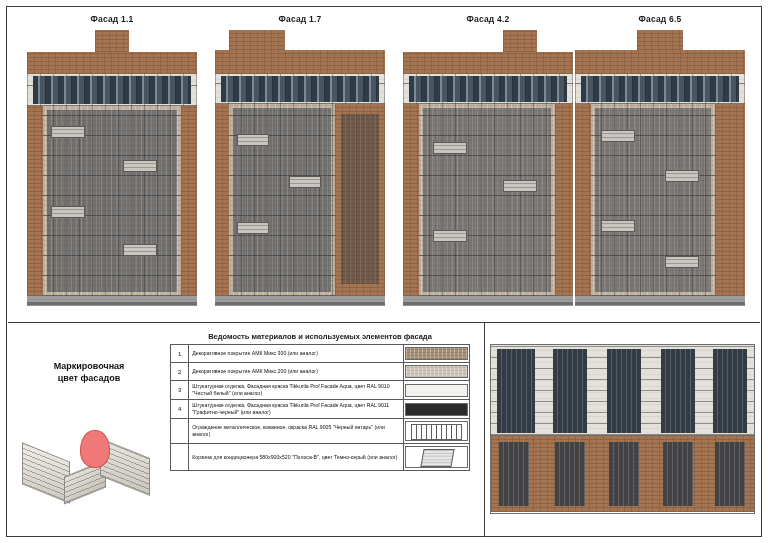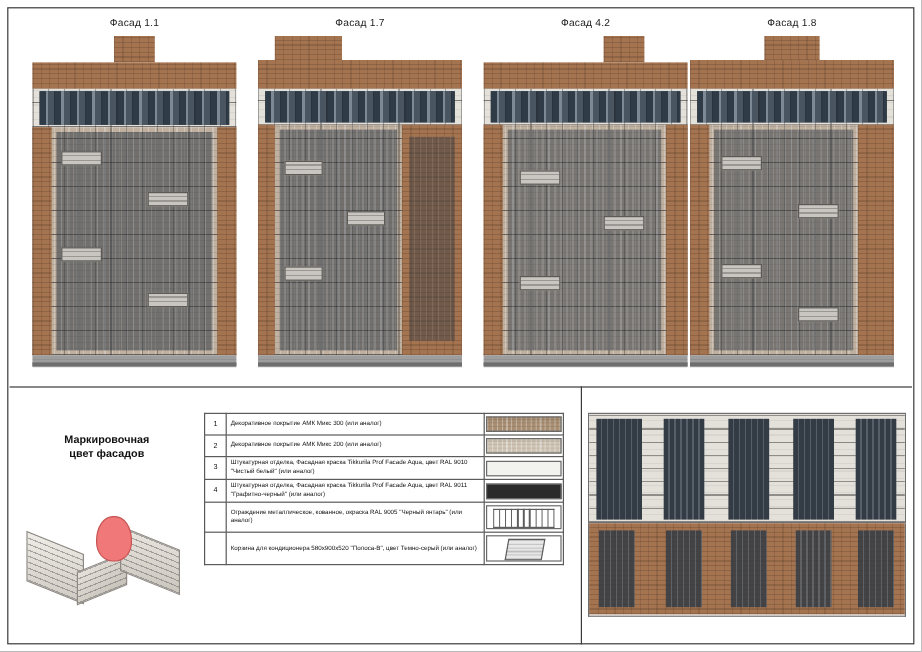--- a/index.html
+++ b/index.html
@@ -20,21 +20,21 @@
 
   
   .facades{
     position:absolute;left:10px;top:14px;width:748px;height:300px;
   }
   .facade{
     position:absolute;top:0;width:180px;height:300px;
   }
   .facade .title{
     position:absolute;top:0;left:0;width:180px;
-    font-size:8.5px;font-weight:normal;color:#1b1b1b;
+    font-size:8.5px;font-weight:bold;color:#1b1b1b;
     text-align:center;letter-spacing:.2px;
   }
   .bld{
     position:absolute;left:5px;top:16px;width:170px;height:275px;
   }
   .brickpanel{
     position:absolute;
     background:
       repeating-linear-gradient(0deg, rgba(0,0,0,.13) 0 1px, rgba(0,0,0,0) 1px 4px),
       repeating-linear-gradient(90deg, rgba(0,0,0,.10) 0 1px, rgba(0,0,0,0) 1px 7px),
@@ -251,21 +251,21 @@
         <div class="darkglass" style="left:20px;top:78px;width:128px;height:184px;opacity:.5;"></div>
         <div class="balcony" style="left:30px;top:112px;width:34px;height:12px;"></div>
         <div class="balcony" style="left:100px;top:150px;width:34px;height:12px;"></div>
         <div class="balcony" style="left:30px;top:200px;width:34px;height:12px;"></div>
         <div class="greywall" style="left:0;top:266px;width:170px;height:10px;"></div>
         <div class="ground" style="left:0;top:272px;width:170px;height:3px;"></div>
       </div>
     </div>
 
     <div class="facade" style="left:560px;">
-      <div class="title">Фасад 1.8</div>
+      <div class="title">Фасад 6.5</div>
       <div class="bld">
         <div class="brickpanel" style="left:62px;top:0;width:46px;height:20px;"></div>
         <div class="brickpanel" style="left:0;top:20px;width:170px;height:24px;"></div>
         <div class="lightwall" style="left:0;top:44px;width:170px;height:30px;">
           <div class="floorlines"></div>
             <div class="vertlines"></div>
         </div>
         <div class="glazing" style="left:6px;top:46px;width:158px;height:26px;"></div>
         <div class="stone" style="left:0;top:74px;width:170px;height:192px;">
           <div class="floorlines"></div>
@@ -299,20 +299,21 @@
       <div class="blockB">
           <div class="winrow"></div>
         </div>
       <div class="blockC">
           <div class="winrow"></div>
         </div>
       <div class="marker"></div>
     </div>
   </div>
 
+  <div class="sec-title" style="left:170px;top:332px;width:300px;text-align:center;">Ведомость материалов и используемых элементов фасада</div>
 
   <table class="tbl">
     <tbody>
       <tr>
         <td class="num">1</td>
         <td class="desc">Декоративное покрытие АМК Микс 300 (или аналог)</td>
         <td class="sw">
             <span class="swatch sw-amk300"></span>
           </td>
       </tr>

